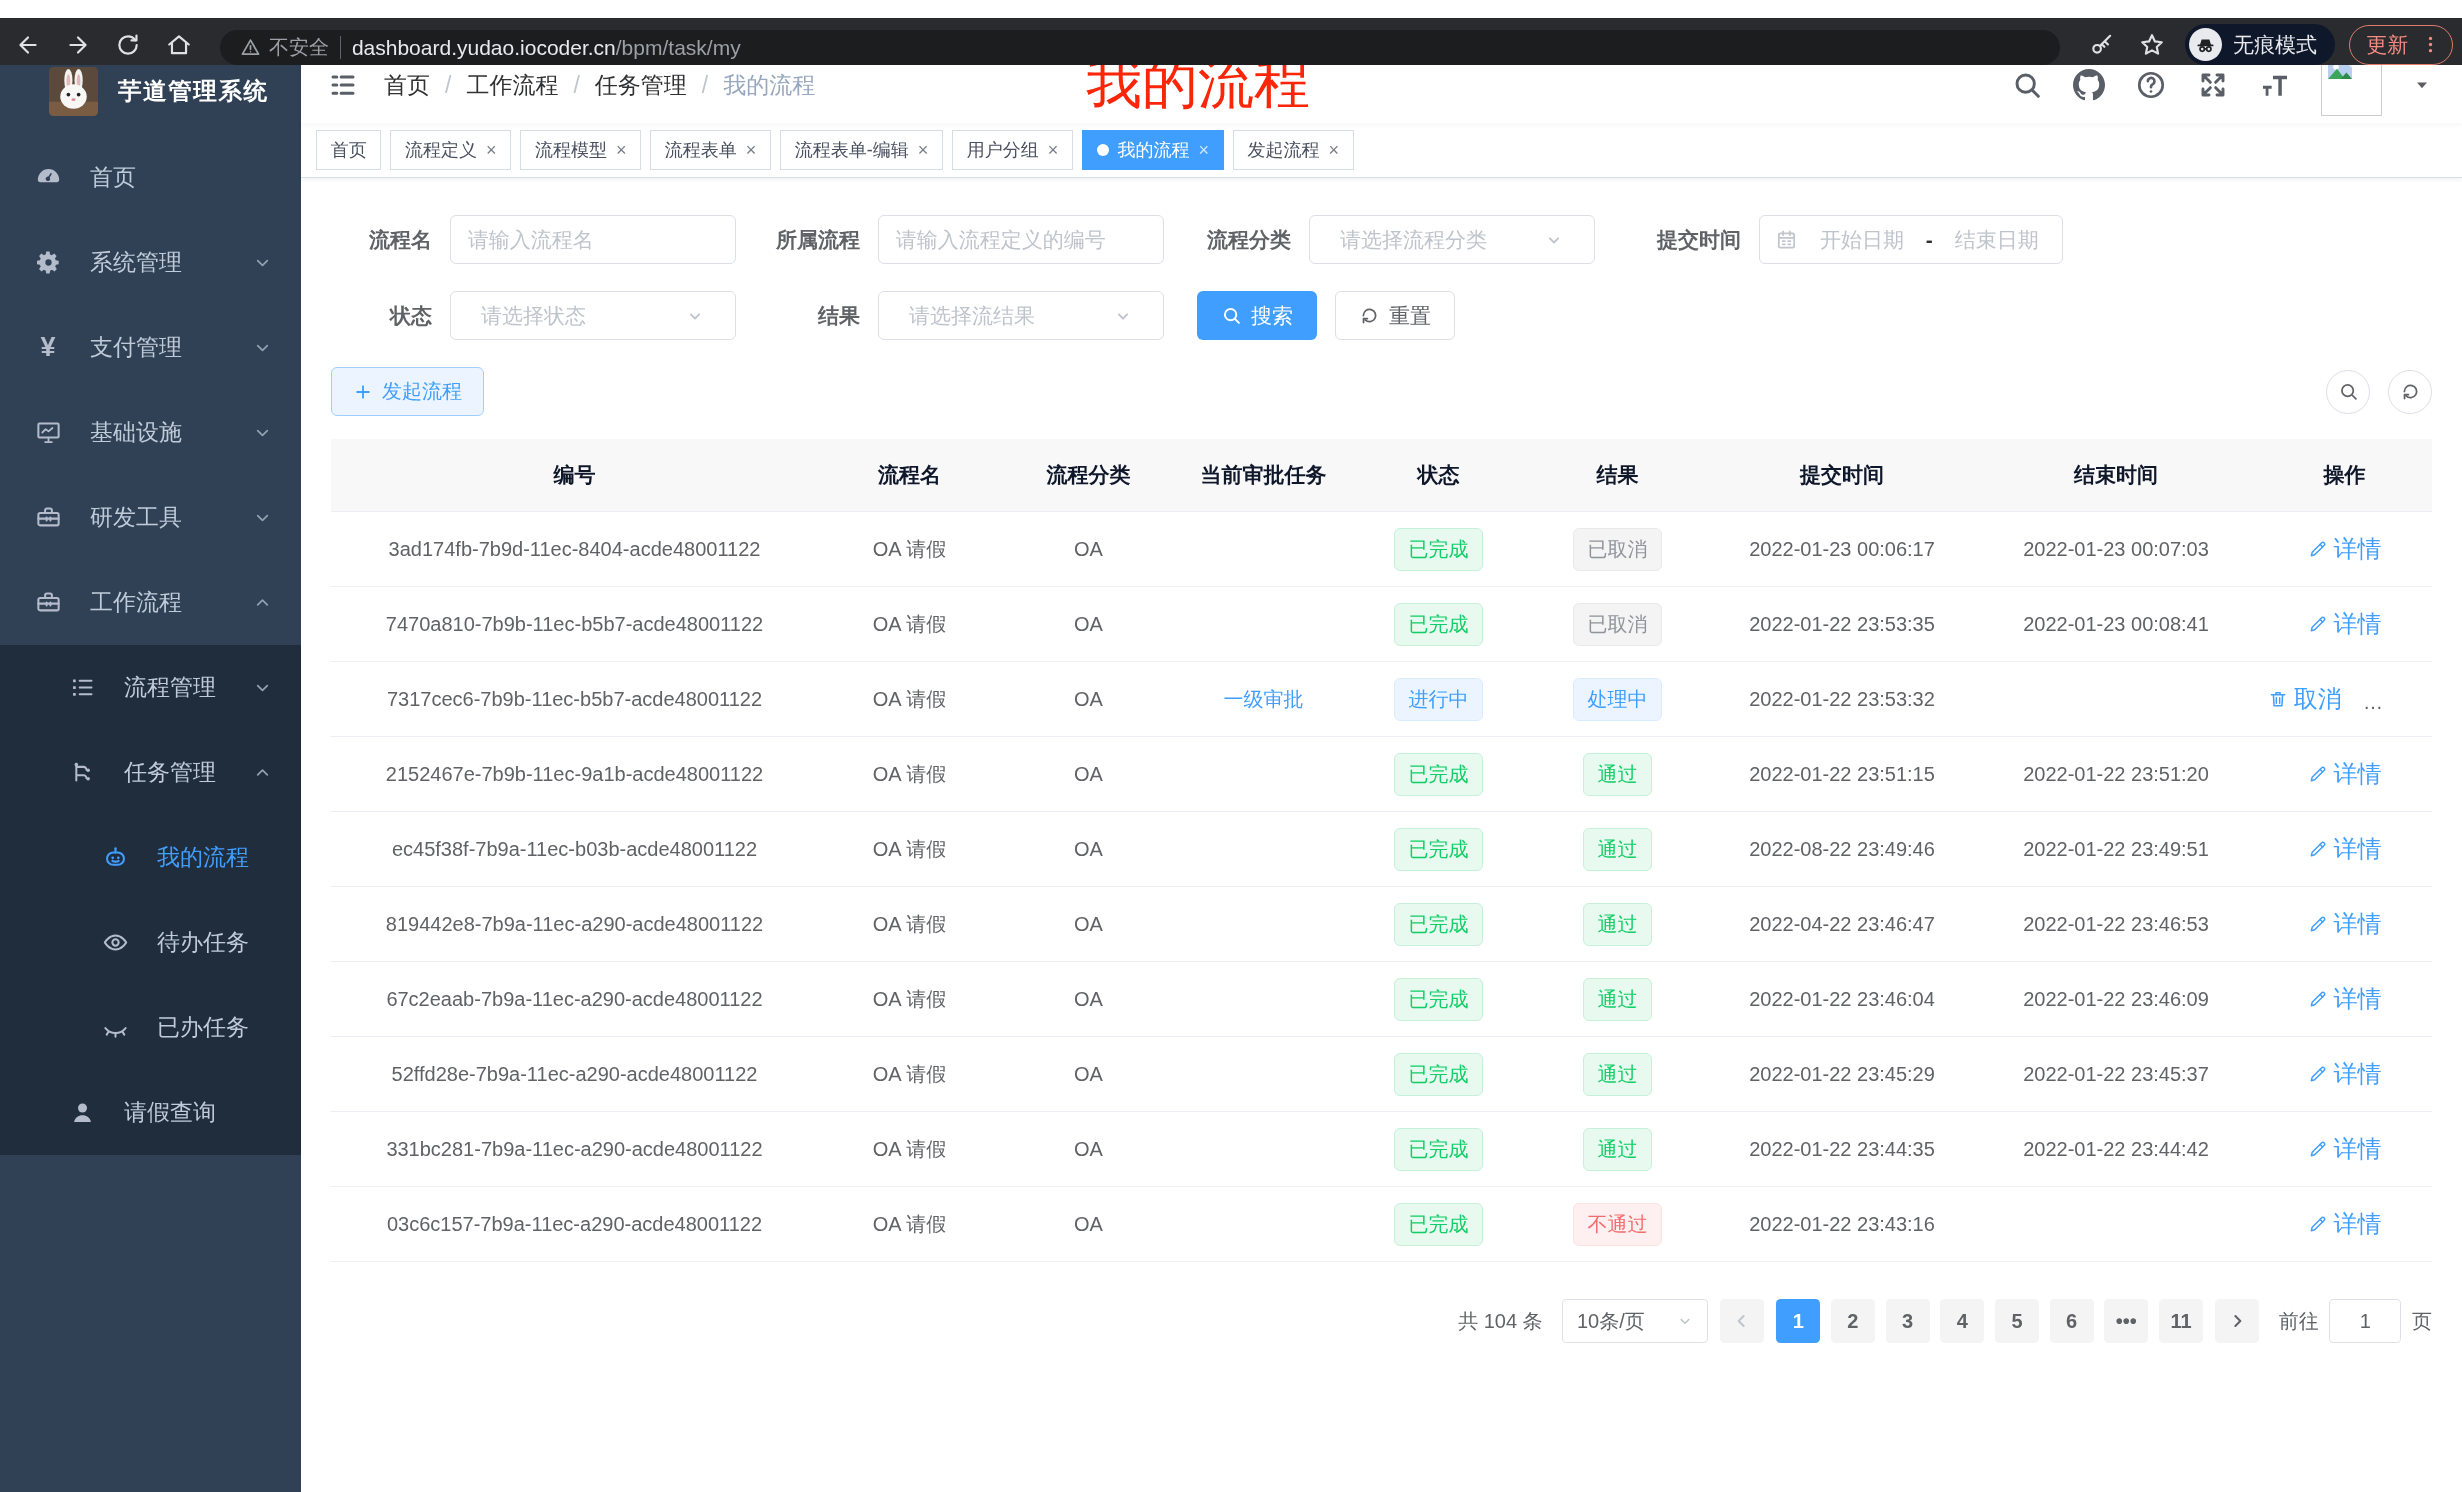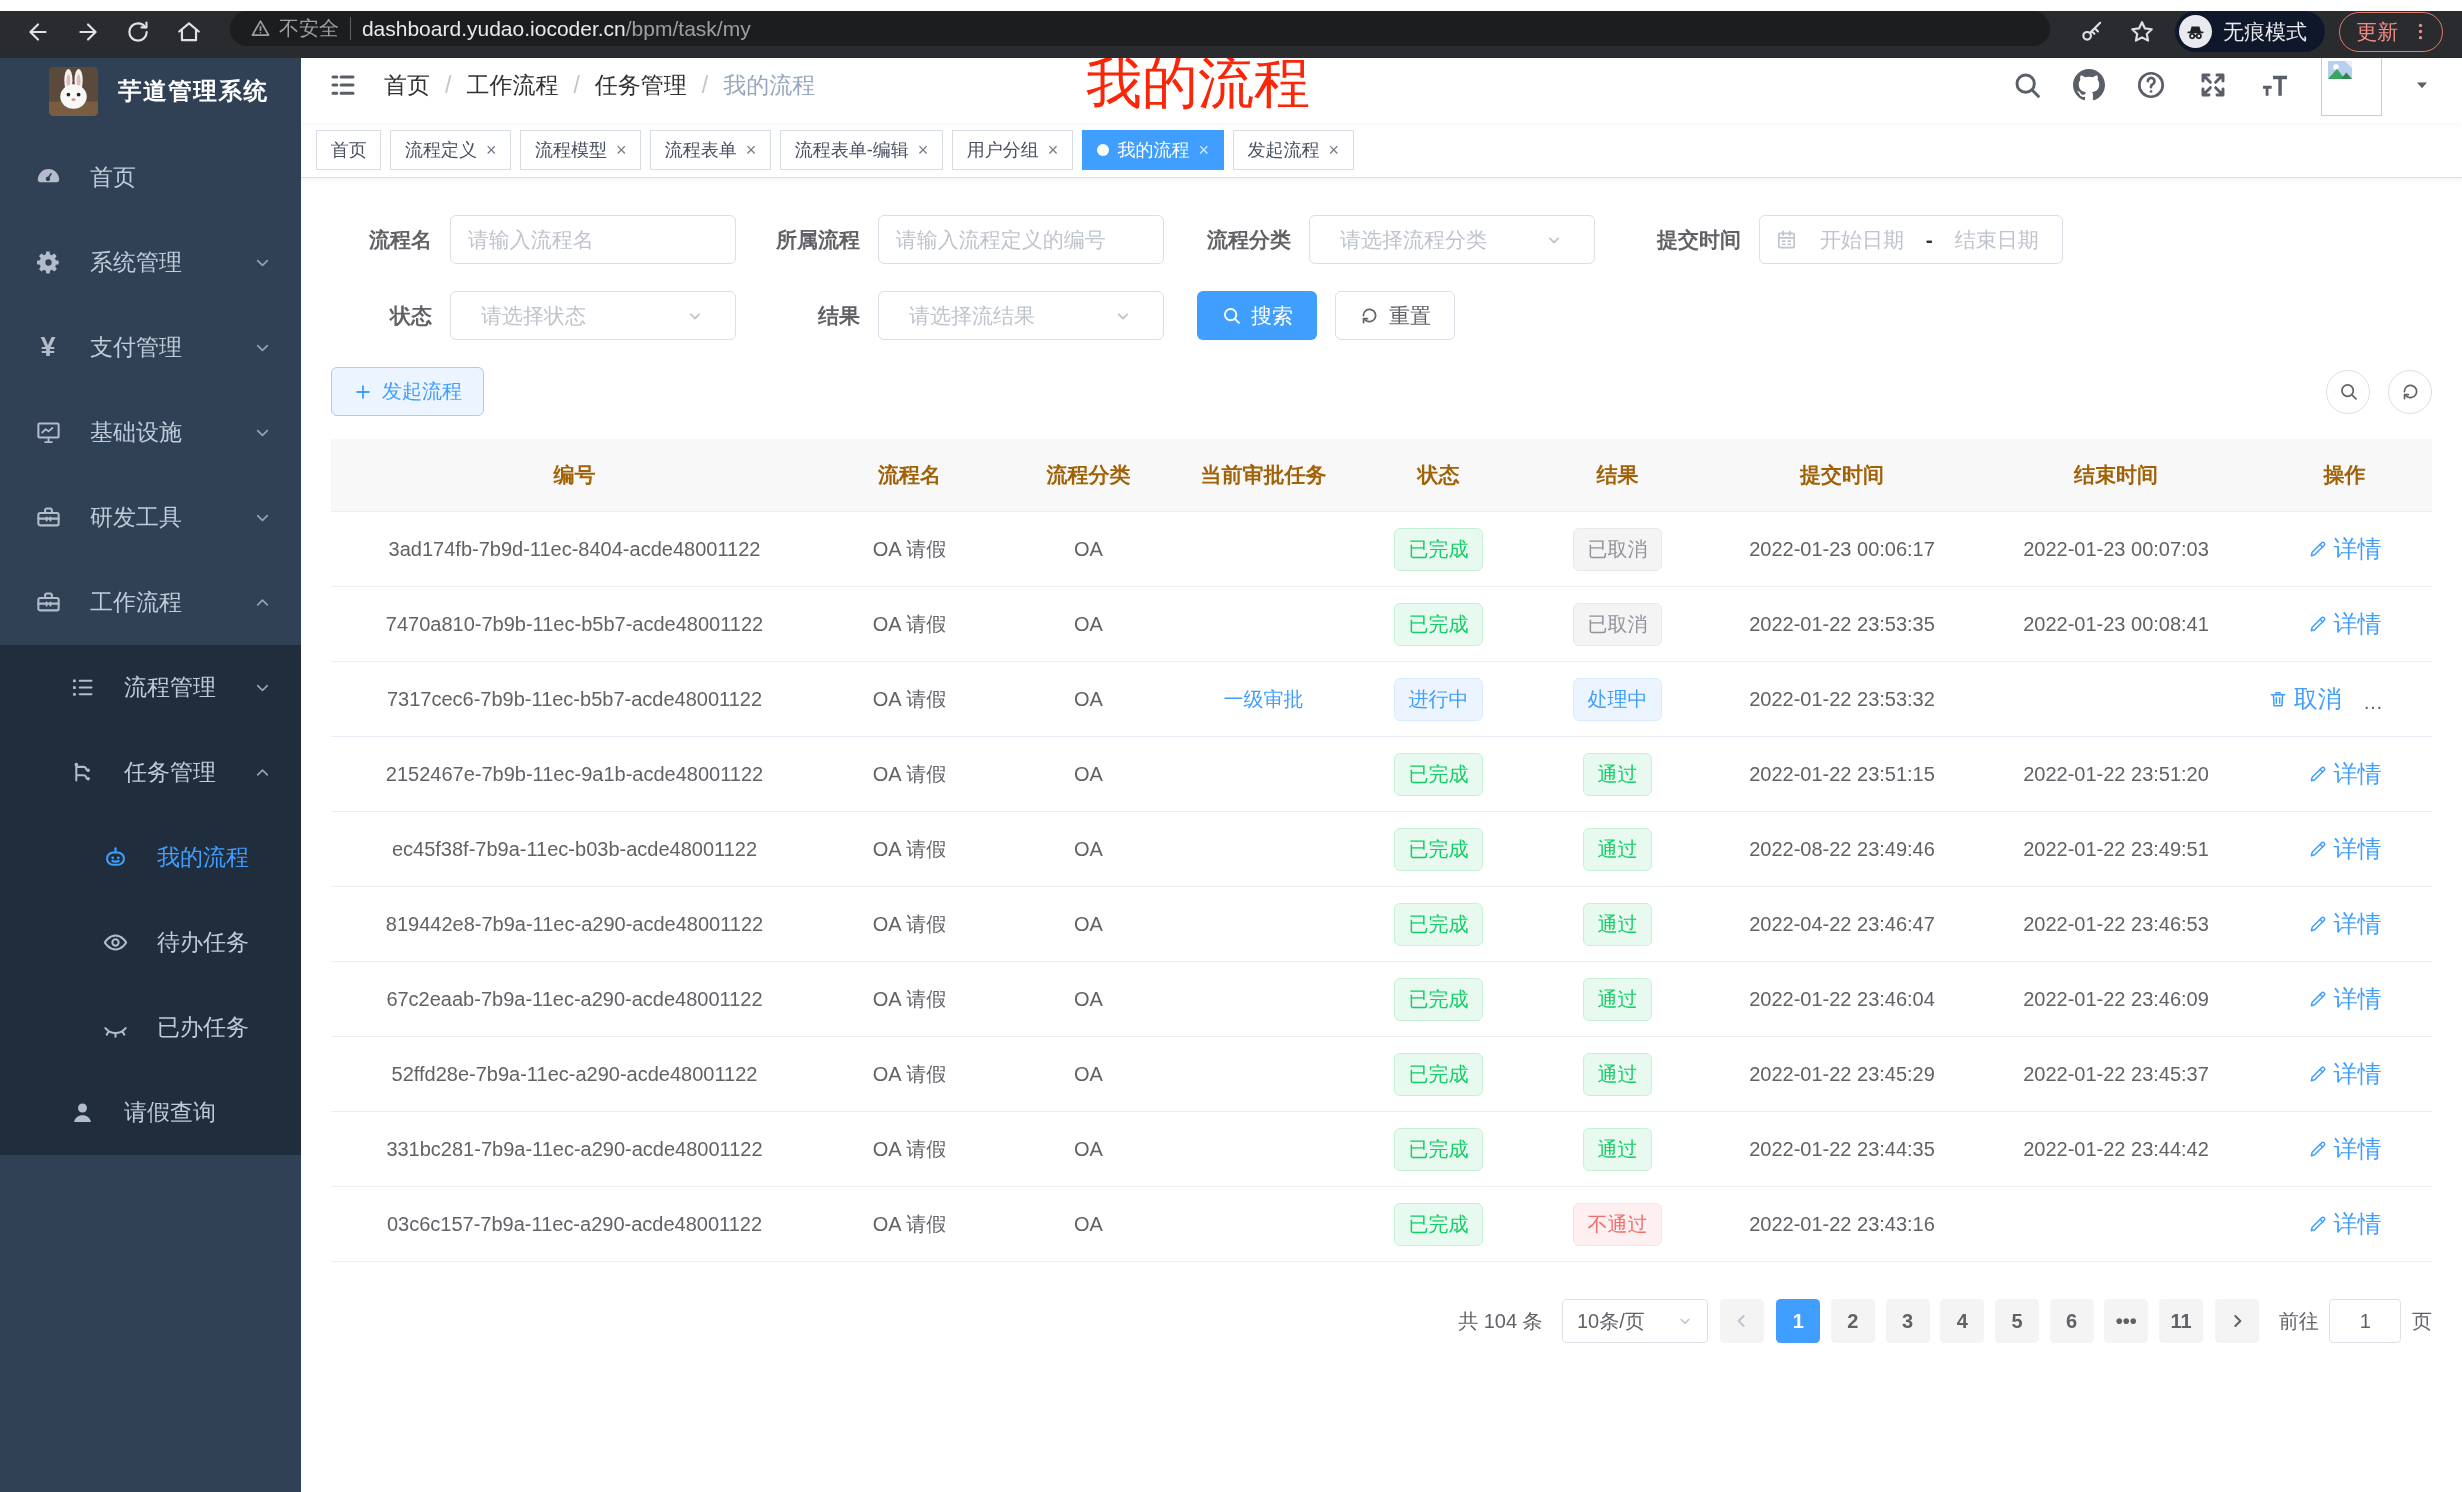--- a/index.html
+++ b/index.html
@@ -1,21 +1,21 @@
 <!DOCTYPE html>
 <html style="font-size:12px"><head>
 <meta charset="utf-8">
 <style>
   * { margin:0; padding:0; box-sizing:border-box; }
   html,body { width:2462px; height:1493px; overflow:hidden;
     font-family:"Liberation Sans","DejaVu Sans",sans-serif; background:#fff; }
 
   
-  .chrome { position:absolute; left:0; top:11px; width:2462px; height:47px;
-    background:#2a2b2e; display:flex; align-items:flex-start; padding:0 13px; z-index:50; }
+  .chrome { position:absolute; left:0; top:18px; width:2462px; height:47px;
+    background:#2a2b2e; display:flex; align-items:flex-end; padding:0 3px; z-index:50; }
   .chrome-btn { width:41px; height:41px; border-radius:50%; display:flex; align-items:center;
     justify-content:center; color:#dfe1e5; flex-shrink:0; margin:0 4.6px; }
   .chrome-btn svg { width:26px; height:26px; }
   .addr { flex:1; height:35px; margin:0 16.7px; background:#1c1d1f; border-radius:17.5px;
     display:flex; align-items:center; padding:0 20px; gap:10.7px; min-width:0; }
   .addr-warn { color:#9aa0a6; display:flex; align-items:center; gap:7.6px; font-size:20px; }
   .addr-warn svg { width:21px; height:21px; }
   .addr-sep { width:1.5px; height:23px; background:#5f6368; }
   .addr-url { font-size:21px; color:#9aa0a6; white-space:nowrap; overflow:hidden; }
   .addr-url .domain { color:#e8eaed; }
@@ -118,21 +118,21 @@
   .round-btns { margin-left:auto; display:flex; gap:18px; }
   .round-btn { width:44px; height:44px; border-radius:50%; border:1.5px solid #dcdfe6; background:#fff;
     color:#606266; display:flex; align-items:center; justify-content:center; cursor:pointer; }
   .round-btn svg { width:21px; height:21px; }
 
   
   .tbl { width:100%; border-collapse:collapse; }
   .t-head, .t-row { display:grid;
     grid-template-columns:487px 183px 175px 175px 175px 183px 266px 282px 1fr; align-items:center; }
   .t-head { background:#f8f8f9; height:73px; border-bottom:1.5px solid #ebeef5; }
-  .t-head > div { font-size:21px; font-weight:700; color:#a16207; text-align:center; }
+  .t-head > div { font-size:21px; font-weight:700; color:#0f172a; text-align:center; }
   .t-row { height:75px; border-bottom:1.5px solid #ebeef5; }
   .t-row > div { font-size:20px; color:#606266; text-align:center; overflow:hidden;
     text-overflow:ellipsis; white-space:nowrap; }
   .cell-link { color:#409eff; cursor:pointer; }
   .tag { display:inline-flex; align-items:center; height:43px; padding:0 13.7px; border-radius:6px;
     font-size:20px; }
   .tag-success { background:#e8f9ef; border:1.5px solid #c6f1d8; color:#13ce66; }
   .tag-primary { background:#ecf5ff; border:1.5px solid #d9ecff; color:#409eff; }
   .tag-info    { background:#f4f4f5; border:1.5px solid #e9e9eb; color:#909399; }
   .tag-danger  { background:#fef0f0; border:1.5px solid #fde2e2; color:#f56c6c; }

